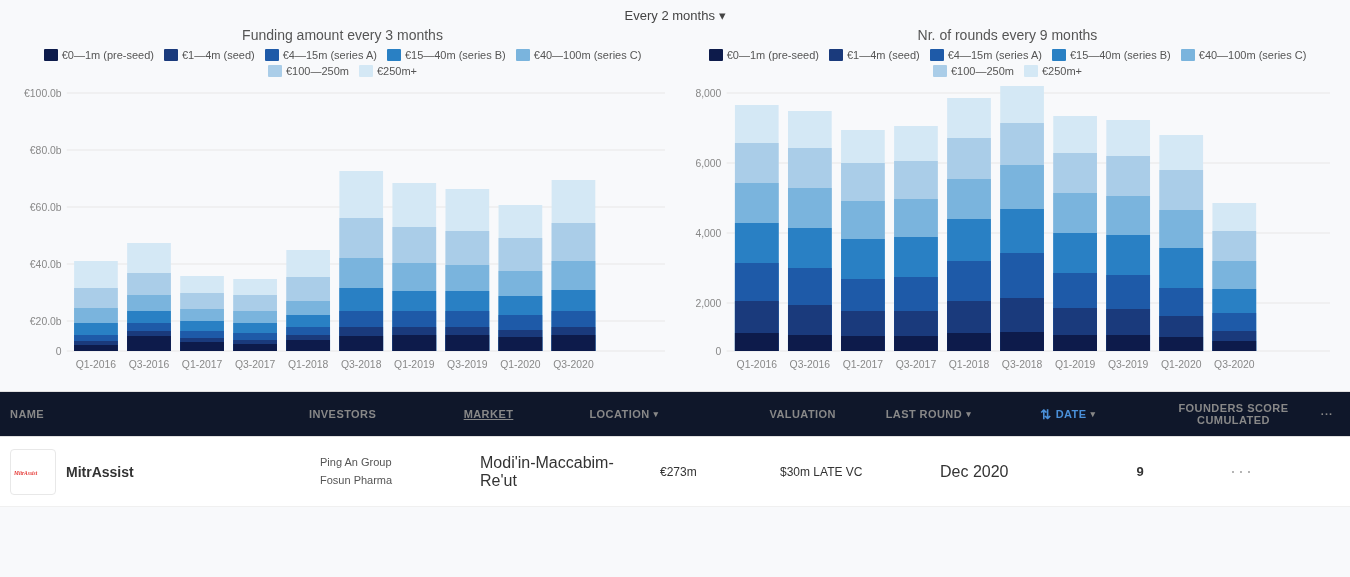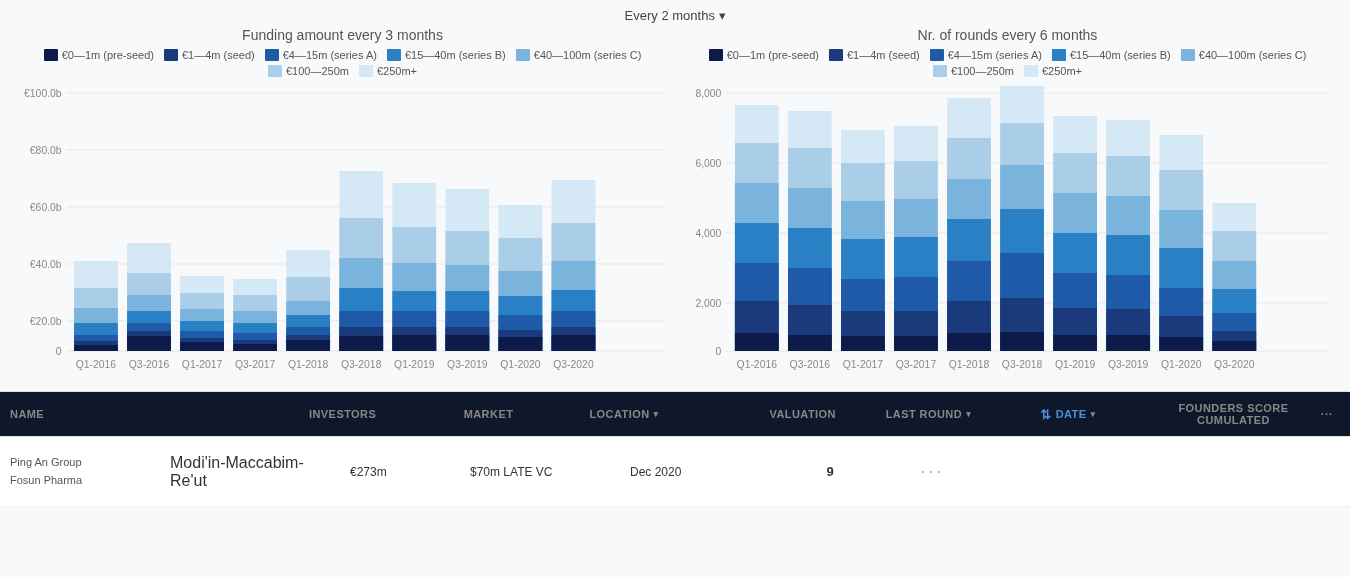--- a/index.html
+++ b/index.html
@@ -49,21 +49,21 @@
     .table-header {
       display: flex; align-items: center; background: #0f172a;
       border-bottom: 1px solid #e0e0e0; padding: 10px 0;
     }
     .th {
       font-size: 11px; font-weight: 700; color: #888; text-transform: uppercase;
       letter-spacing: 0.04em; padding: 0 10px; display: flex; align-items: center; gap: 4px;
     }
     .th.name-col { width: 310px; }
     .th.investors-col { width: 160px; }
-    .th.market-col { width: 130px; }
+    .th.market-col { width: 130px; text-decoration: underline; }
     .th.location-col { width: 180px; flex: none; }
     .th.valuation-col { width: 120px; }
     .th.lastround-col { width: 160px; }
     .th.date-col { width: 130px; color: #4a90d9; }
     .th.founders-col { width: 160px; text-align: center; }
     .th.more-col { width: 40px; }
     .filter-icon { color: #4a90d9; font-size: 13px; }
 
     .table-row-data {
       display: flex; align-items: center; background: #fff;
@@ -71,21 +71,21 @@
     }
     .td {
       padding: 8px 10px; font-size: 12px; color: #333;
     }
     .td.name-col { width: 310px; display: flex; align-items: center; gap: 10px; }
     .td.investors-col { width: 160px; color: #555; font-size: 11px; line-height: 1.6; }
     .td.market-col { width: 130px; text-align: center; font-size: 11px; color: #555; line-height: 1.5; }
     .td.location-col { width: 180px; font-size: 16px; }
     .td.valuation-col { width: 120px; font-size: 12px; }
     .td.lastround-col { width: 160px; font-size: 12px; }
-    .td.date-col { width: 130px; font-size: 12px; }
+    .td.date-col { width: 130px; font-size: 16px; }
     .td.founders-col { width: 160px; text-align: center; font-size: 13px; font-weight: 600; }
     .td.more-col { width: 40px; }
 
     .company-logo {
       width: 46px; height: 46px; border: 1px solid #e8e8e8; border-radius: 4px;
       display: flex; align-items: center; justify-content: center; overflow: hidden;
       flex-shrink: 0; background: #fff;
     }
     .company-logo svg { width: 40px; height: 20px; }
     .company-name { font-size: 14px; font-weight: 600; color: #333; }
@@ -261,21 +261,21 @@
         <text x="328" y="285" text-anchor="middle" class="axis-label">Q3-2018</text>
         <text x="379" y="285" text-anchor="middle" class="axis-label">Q1-2019</text>
         <text x="430" y="285" text-anchor="middle" class="axis-label">Q3-2019</text>
         <text x="481" y="285" text-anchor="middle" class="axis-label">Q1-2020</text>
         <text x="532" y="285" text-anchor="middle" class="axis-label">Q3-2020</text>
       </svg>
     </div>
   </div>
 
   <div class="chart-section">
-    <div class="chart-title">Nr. of rounds every 6 months</div>
+    <div class="chart-title">Nr. of rounds every 9 months</div>
     <div class="legend">
       <div class="legend-item">
         <span class="legend-swatch" style="background:#0d1b4b;"></span>
         <span>€0—1m (pre-seed)</span>
       </div>
       <div class="legend-item">
         <span class="legend-swatch" style="background:#1a3a7c;"></span>
         <span>€1—4m (seed)</span>
       </div>
       <div class="legend-item">
@@ -459,32 +459,40 @@
     </div>
     <div class="th founders-col">
       <span>FOUNDERS SCORE CUMULATED</span>
     </div>
     <div class="th more-col">
       <span>···</span>
     </div>
   </div>
 
   <div class="table-row-data">
+    <div class="td name-col">
+      <div class="company-logo">
+        <svg viewBox="0 0 80 30">
+          <text x="2" y="20" font-size="11" fill="#e53935" font-family="serif" font-style="italic" font-weight="bold">MitrAssist</text>
+        </svg>
+      </div>
+      <span class="company-name">MitrAssist</span>
+    </div>
     <div class="td investors-col">
       <span style="white-space: pre-line;">Ping An Group
 Fosun Pharma</span>
     </div>
     <div class="td location-col">
       <span>Modi'in-Maccabim-Re'ut</span>
     </div>
     <div class="td valuation-col">
       <span>€273m</span>
     </div>
     <div class="td lastround-col">
-      <span>$70m LATE VC</span>
+      <span>$30m LATE VC</span>
     </div>
     <div class="td date-col">
       <span>Dec 2020</span>
     </div>
     <div class="td founders-col">
       <span>9</span>
     </div>
     <div class="td more-col">
       <span class="more-dots">···</span>
     </div>

